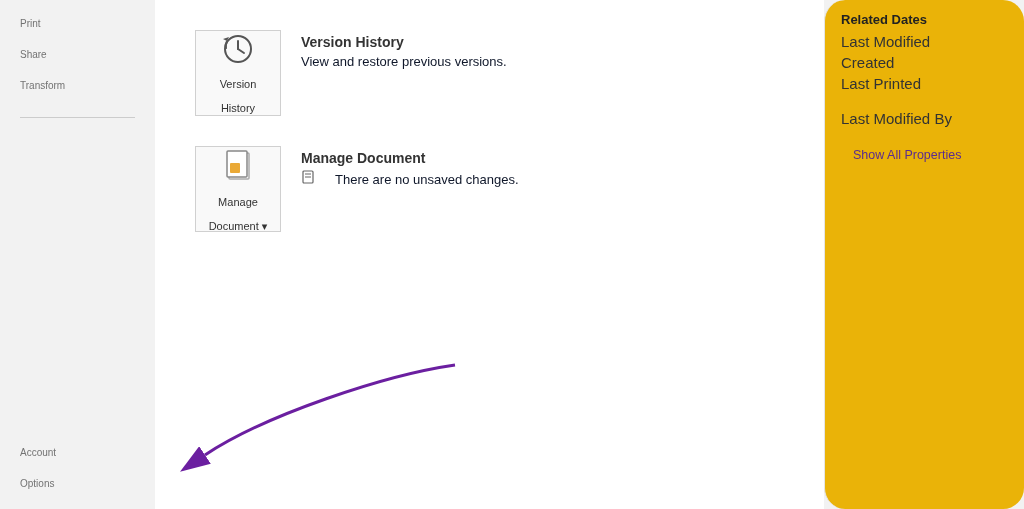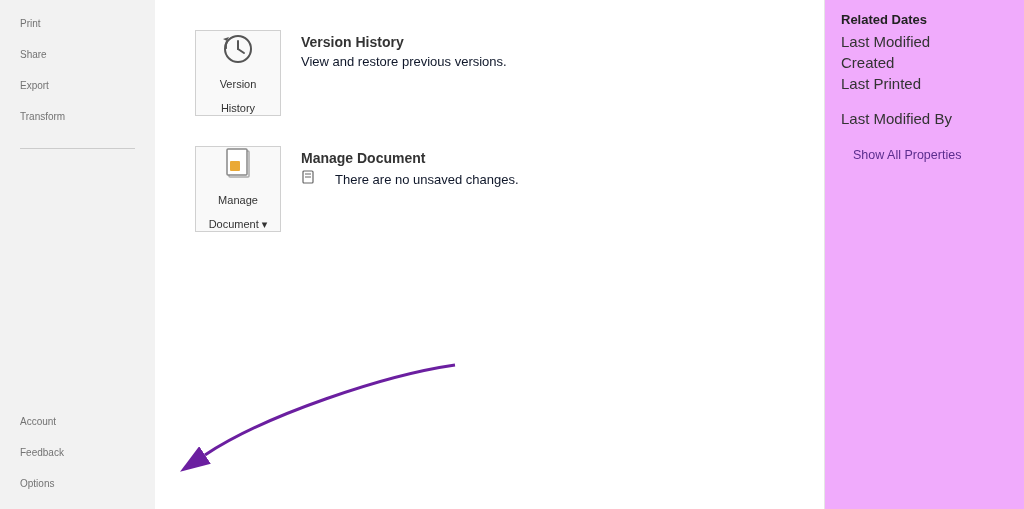--- a/index.html
+++ b/index.html
@@ -59,21 +59,21 @@
     }
 
     .card-icon-box {
       width: 86px;
       height: 86px;
       border: 1px solid #d0d0d0;
       background: #f9f9f9;
       display: flex;
       flex-direction: column;
       align-items: center;
-      justify-content: flex-end;
+      justify-content: space-between;
       cursor: pointer;
       flex-shrink: 0;
       font-size: 11px;
       color: #333;
       text-align: center;
       gap: 11px;
     }
 
     .icon-svg {
       display: flex;
@@ -99,24 +99,25 @@
 
     .card-desc-row {
       display: flex;
       align-items: center;
       gap: 20px;
     }
 
     
     .right-panel {
       width: 200px;
-      background: #f0abfc;
+      background: #eab308;
       border-left: 1px solid #e5e5e5;
       padding: 12px 16px;
       flex-shrink: 0;
+      border-radius: 21px;
     }
 
     .panel-section-title {
       font-size: 13px;
       font-weight: 700;
       color: #222;
       margin-bottom: 6px;
     }
 
     .panel-item {
@@ -143,28 +144,26 @@
       color: #333;
       line-height: 1.2;
     }
   </style>
 </head>
 <body>
 
 <div class="sidebar">
   <div class="sidebar-item">Print</div>
   <div class="sidebar-item">Share</div>
-  <div class="sidebar-item">Export</div>
   <div class="sidebar-item">Transform</div>
 
   <hr class="sidebar-divider">
 
   <div class="sidebar-bottom">
     <div class="sidebar-item">Account</div>
-    <div class="sidebar-item">Feedback</div>
     <div class="sidebar-item" style="position:relative;">Options</div>
   </div>
 </div>
 
 <div class="main-content">
 
   <div class="card-row">
     <div class="card-icon-box">
       <div class="icon-svg">
 

